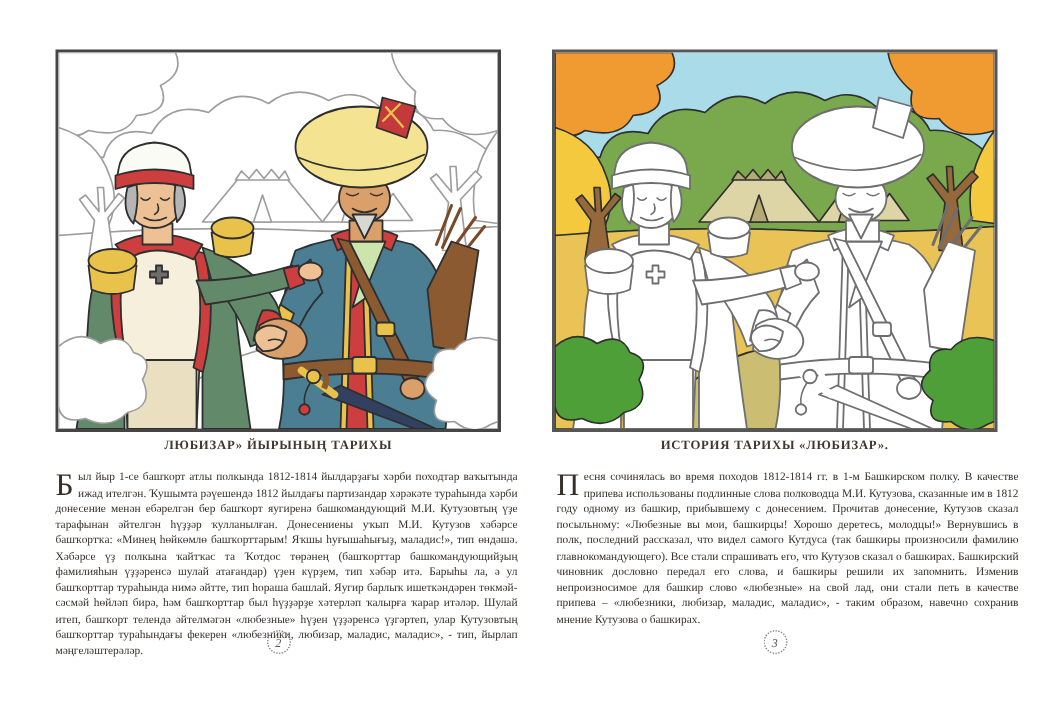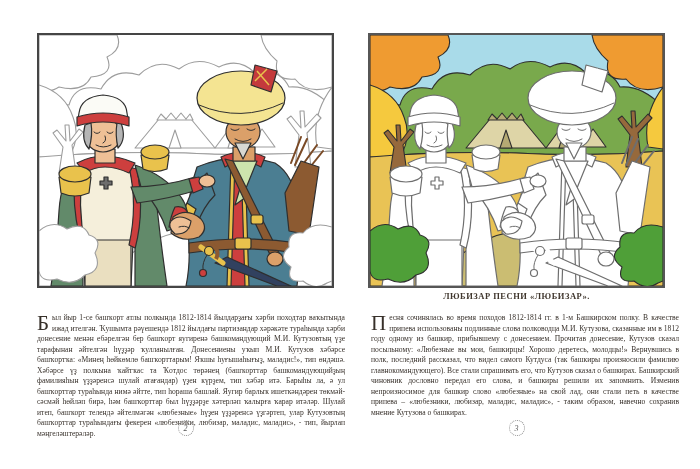--- a/index.html
+++ b/index.html
@@ -166,35 +166,36 @@
 </svg>
 
 <div class="spread">
 
   <section class="page left">
     <div class="art art-left">
       <svg viewBox="0 0 293 251">
           <use href="#scene"></use>
         </svg>
     </div>
+    <h3 class="caption">ЛЮБИЗАР» ЙЫРЫНЫҢ ТАРИХЫ</h3>
     <p class="bodytext"><span class="dropcap">Б</span><span>ыл йыр 1-се башҡорт атлы полкында 1812-1814 йылдарҙағы хәрби походтар ваҡытында ижад ителгән. Ҡушымта рәүешендә 1812 йылдағы партизандар хәрәкәте тураһында хәрби донесение менән ебәрелгән бер башҡорт яугиренә башкомандующий М.И. Кутузовтың үҙе тарафынан әйтелгән һүҙҙәр ҡулланылған. Донесениены уҡып М.И. Кутузов хәбәрсе башҡортҡа: «Минең һөйкөмлө башҡорттарым! Яҡшы һуғышаһығыҙ, маладис!», тип өндәшә. Хәбәрсе үҙ полкына ҡайтҡас та Ҡотдос төрәнең (башҡорттар башкомандующийҙың фамилияһын үҙҙәренсә шулай атағандар) үҙен күрҙем, тип хәбәр итә. Барыһы ла, ә ул башҡорттар тураһында нимә әйтте, тип һораша башлай. Яугир барлыҡ ишеткәндәрен төкмәй-сәсмәй һөйләп бирә, һәм башҡорттар был һүҙҙәрҙе хәтерләп ҡалырға ҡарар итәләр. Шулай итеп, башҡорт телендә әйтелмәгән «любезные» һүҙен үҙҙәренсә үҙгәртеп, улар Кутузовтың башҡорттар тураһындағы фекерен «любезники, любизар, маладис, маладис», - тип, йырлап мәңгеләштерәләр.</span></p>
     <div class="pagenum">
       <span class="num-ornament">
           <span>2</span>
         </span>
     </div>
   </section>
 
   <section class="page right">
     <div class="art art-right">
       <svg viewBox="0 0 293 251">
           <use href="#scene"></use>
         </svg>
     </div>
-    <h3 class="caption">ЛЮБИЗАР ПЕСНИ «ЛЮБИЗАР».</h3>
+    <h3 class="caption">ИСТОРИЯ ТАРИХЫ «ЛЮБИЗАР».</h3>
     <p class="bodytext"><span class="dropcap">П</span><span>есня сочинялась во время походов 1812-1814 гг. в 1-м Башкирском полку. В качестве припева использованы подлинные слова полководца М.И. Кутузова, сказанные им в 1812 году одному из башкир, прибывшему с донесением. Прочитав донесение, Кутузов сказал посыльному: «Любезные вы мои, башкирцы! Хорошо деретесь, молодцы!» Вернувшись в полк, последний рассказал, что видел самого Кутдуса (так башкиры произносили фамилию главнокомандующего). Все стали спрашивать его, что Кутузов сказал о башкирах. Башкирский чиновник дословно передал его слова, и башкиры решили их запомнить. Изменив непроизносимое для башкир слово «любезные» на свой лад, они стали петь в качестве припева – «любезники, любизар, маладис, маладис», - таким образом, навечно сохранив мнение Кутузова о башкирах.</span></p>
     <div class="pagenum">
       <span class="num-ornament">
           <span>3</span>
         </span>
     </div>
   </section>
 
 </div>
 

